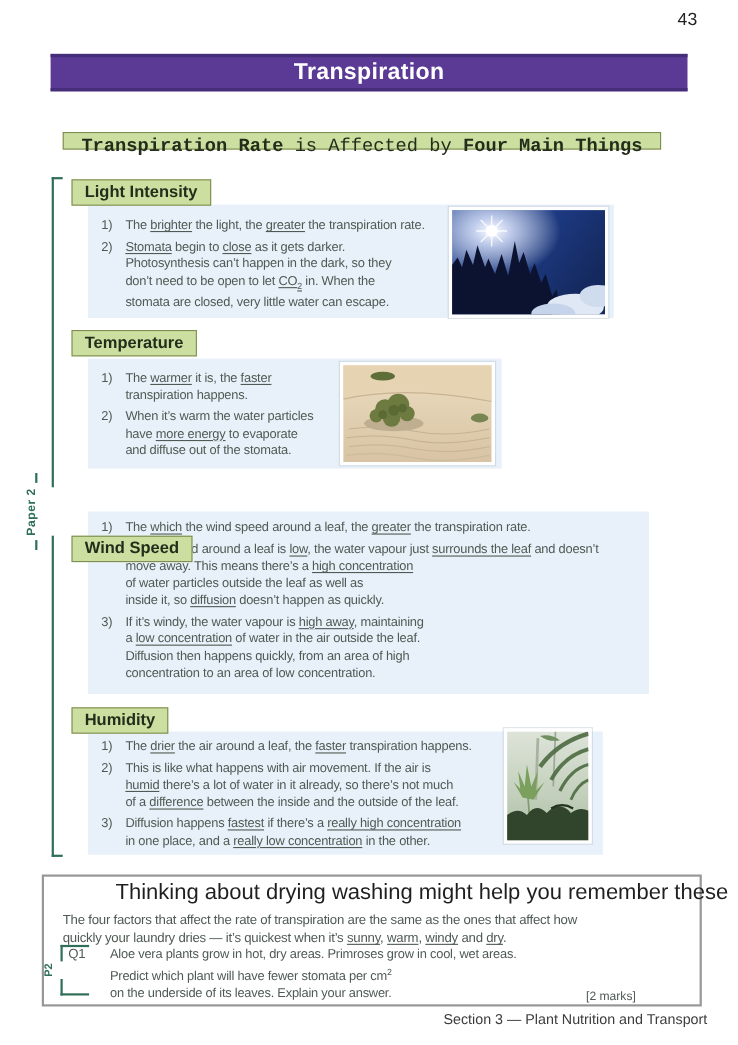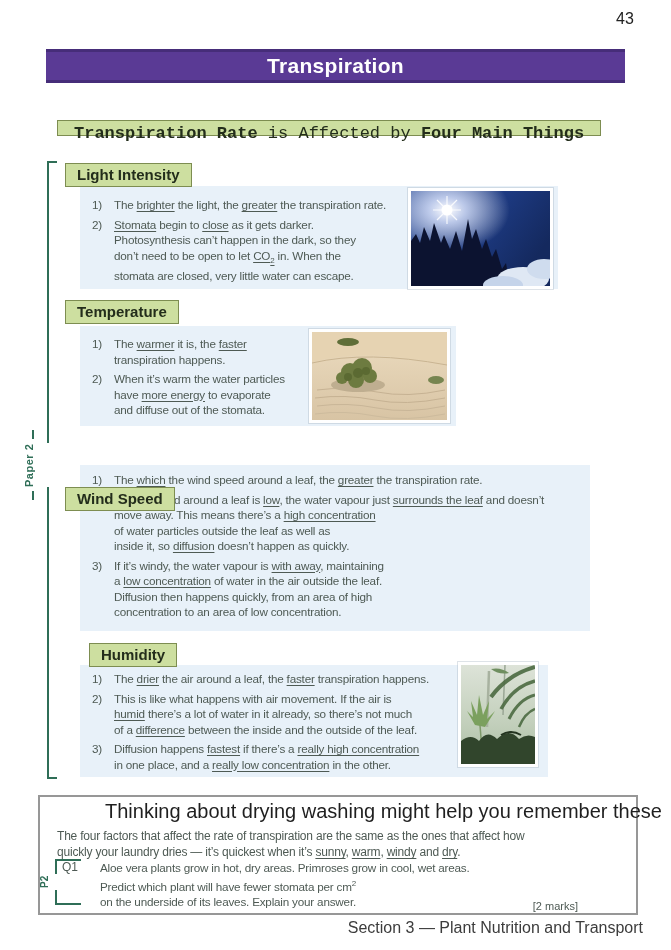--- a/index.html
+++ b/index.html
@@ -57,21 +57,21 @@
   .p2-label{left:39px;top:869px;width:14px;height:26px;writing-mode:vertical-rl;
     transform:rotate(180deg);font-size:10px;font-weight:bold;color:var(--bracket-green);text-align:center;}
 
   .summary-box{left:38px;top:795px;width:600px;height:120px;border:2px solid #979797;background:#fff;}
   .summary-title{left:57px;top:800px;font-size:20px;color:#1f1f1f;white-space:nowrap;margin-left:48px;}
   .summary-body{left:57px;top:828px;font-size:12px;letter-spacing:-0.2px;line-height:16px;color:var(--body-text);}
   .q-label{left:62px;top:860px;font-size:12px;letter-spacing:-0.2px;color:var(--body-text);}
   .q-text{left:100px;top:860px;width:460px;font-size:11.7px;letter-spacing:-0.2px;line-height:15.5px;color:var(--body-text);}
   .q-marks{left:498px;top:900px;width:80px;text-align:right;font-size:11px;color:var(--body-text);}
 
-  .footer{right:28px;top:919px;font-size:16px;color:#3c3c3c;}
+  .footer{right:28px;top:919px;font-size:13px;color:#3c3c3c;}
 </style>
 </head>
 <body>
 
 <div id="page">
 
   <div class="abs page-number">43</div>
 
   <div class="abs purple-bar">
     <span>Transpiration</span>
@@ -176,25 +176,25 @@
     <div class="item">
         <span class="num">1)</span>
         <span class="txt"><span>The </span><span class="u">which</span><span> the wind speed around a leaf, the </span><span class="u">greater</span><span> the transpiration rate.</span></span>
       </div>
     <div class="item">
         <span class="num">2)</span>
         <span class="txt"><span>If wind speed around a leaf is </span><span class="u">low</span><span>, the water vapour just </span><span class="u">surrounds the leaf</span><span> and doesn’t</span><br><span>move away.  This means there’s a </span><span class="u">high concentration</span><br><span>of water particles outside the leaf as well as</span><br><span>inside it, so </span><span class="u">diffusion</span><span> doesn’t happen as quickly.</span></span>
       </div>
     <div class="item">
         <span class="num">3)</span>
-        <span class="txt"><span>If it’s windy, the water vapour is </span><span class="u">with away</span><span>, maintaining</span><br><span>a </span><span class="u">low concentration</span><span> of water in the air outside the leaf.</span><br><span>Diffusion then happens quickly, from an area of high</span><br><span>concentration to an area of low concentration.</span></span>
-      </div>
-  </div>
-
-  <div class="abs section-label" style="top:643px;margin-left:24px;">Humidity</div>
+        <span class="txt"><span>If it’s windy, the water vapour is </span><span class="u">high away</span><span>, maintaining</span><br><span>a </span><span class="u">low concentration</span><span> of water in the air outside the leaf.</span><br><span>Diffusion then happens quickly, from an area of high</span><br><span>concentration to an area of low concentration.</span></span>
+      </div>
+  </div>
+
+  <div class="abs section-label" style="top:643px;">Humidity</div>
   <div class="abs panel" style="left:80px;top:665px;width:468px;height:112px;"></div>
   <div class="abs items" style="left:92px;top:671px;width:360px;">
     <div class="item">
         <span class="num">1)</span>
         <span class="txt"><span>The </span><span class="u">drier</span><span> the air around a leaf, the </span><span class="u">faster</span><span> transpiration happens.</span></span>
       </div>
     <div class="item">
         <span class="num">2)</span>
         <span class="txt"><span>This is like what happens with air movement.  If the air is</span><br><span class="u">humid</span><span> there’s a lot of water in it already, so there’s not much</span><br><span>of a </span><span class="u">difference</span><span> between the inside and the outside of the leaf.</span></span>
       </div>

